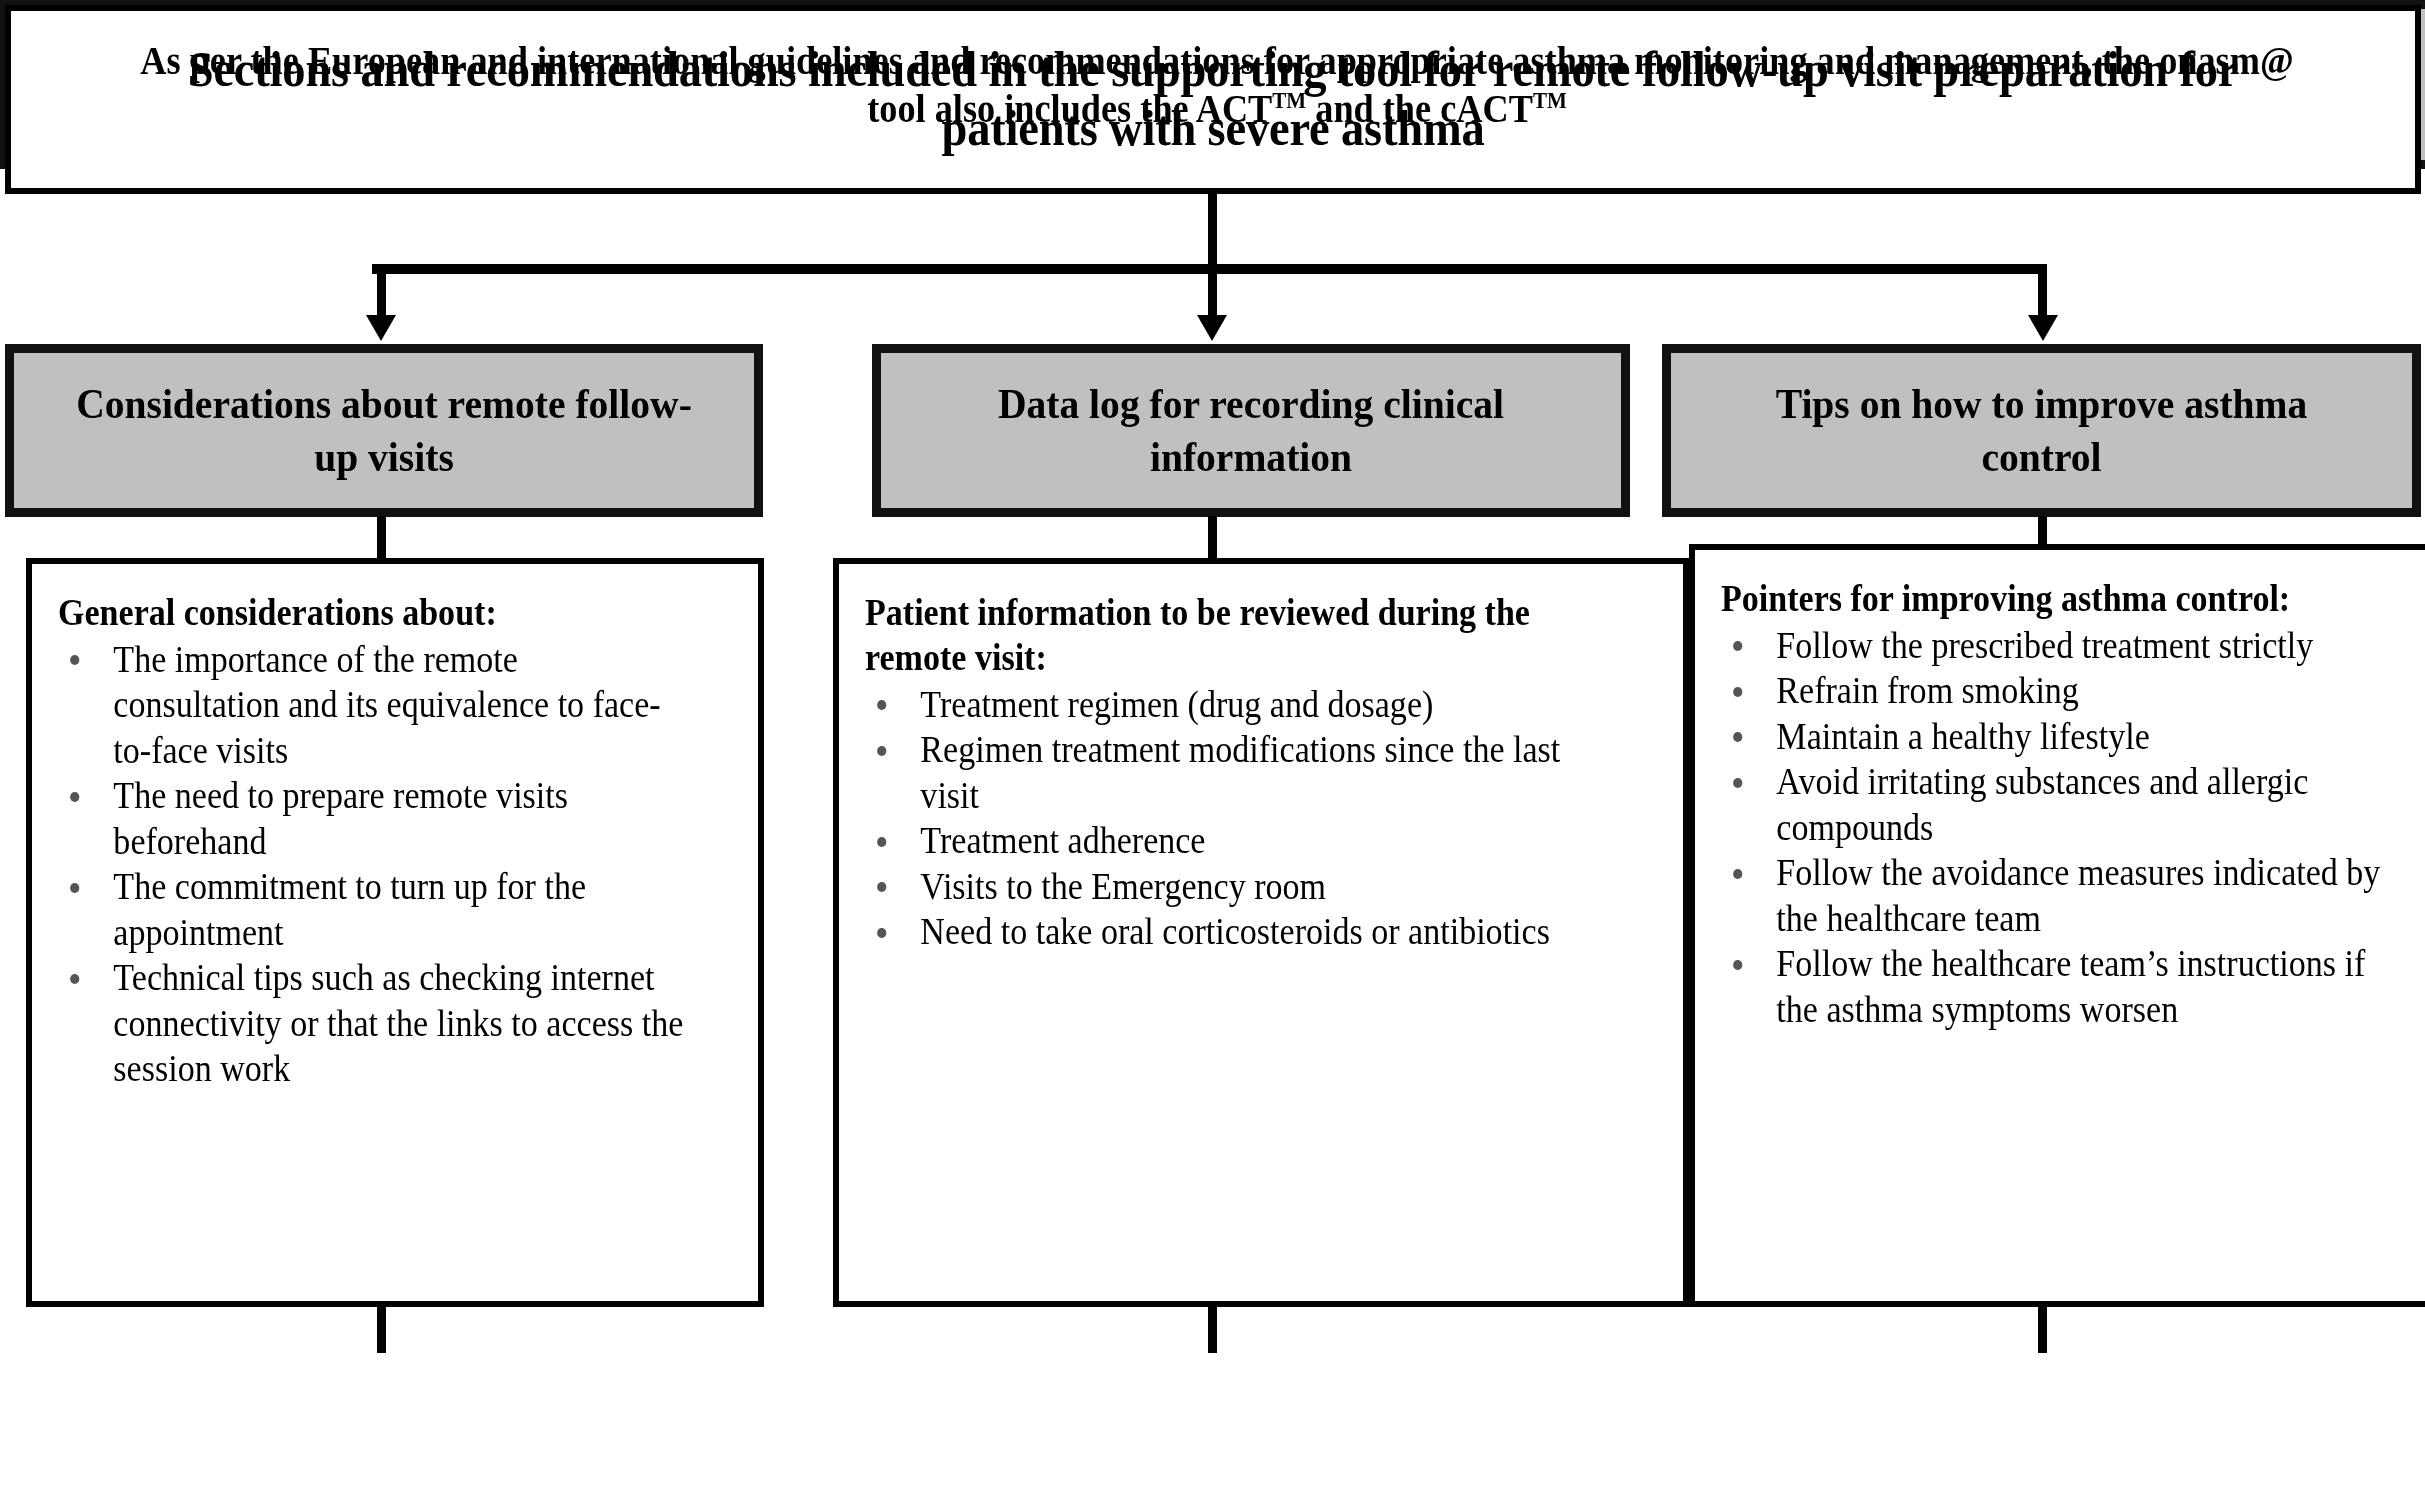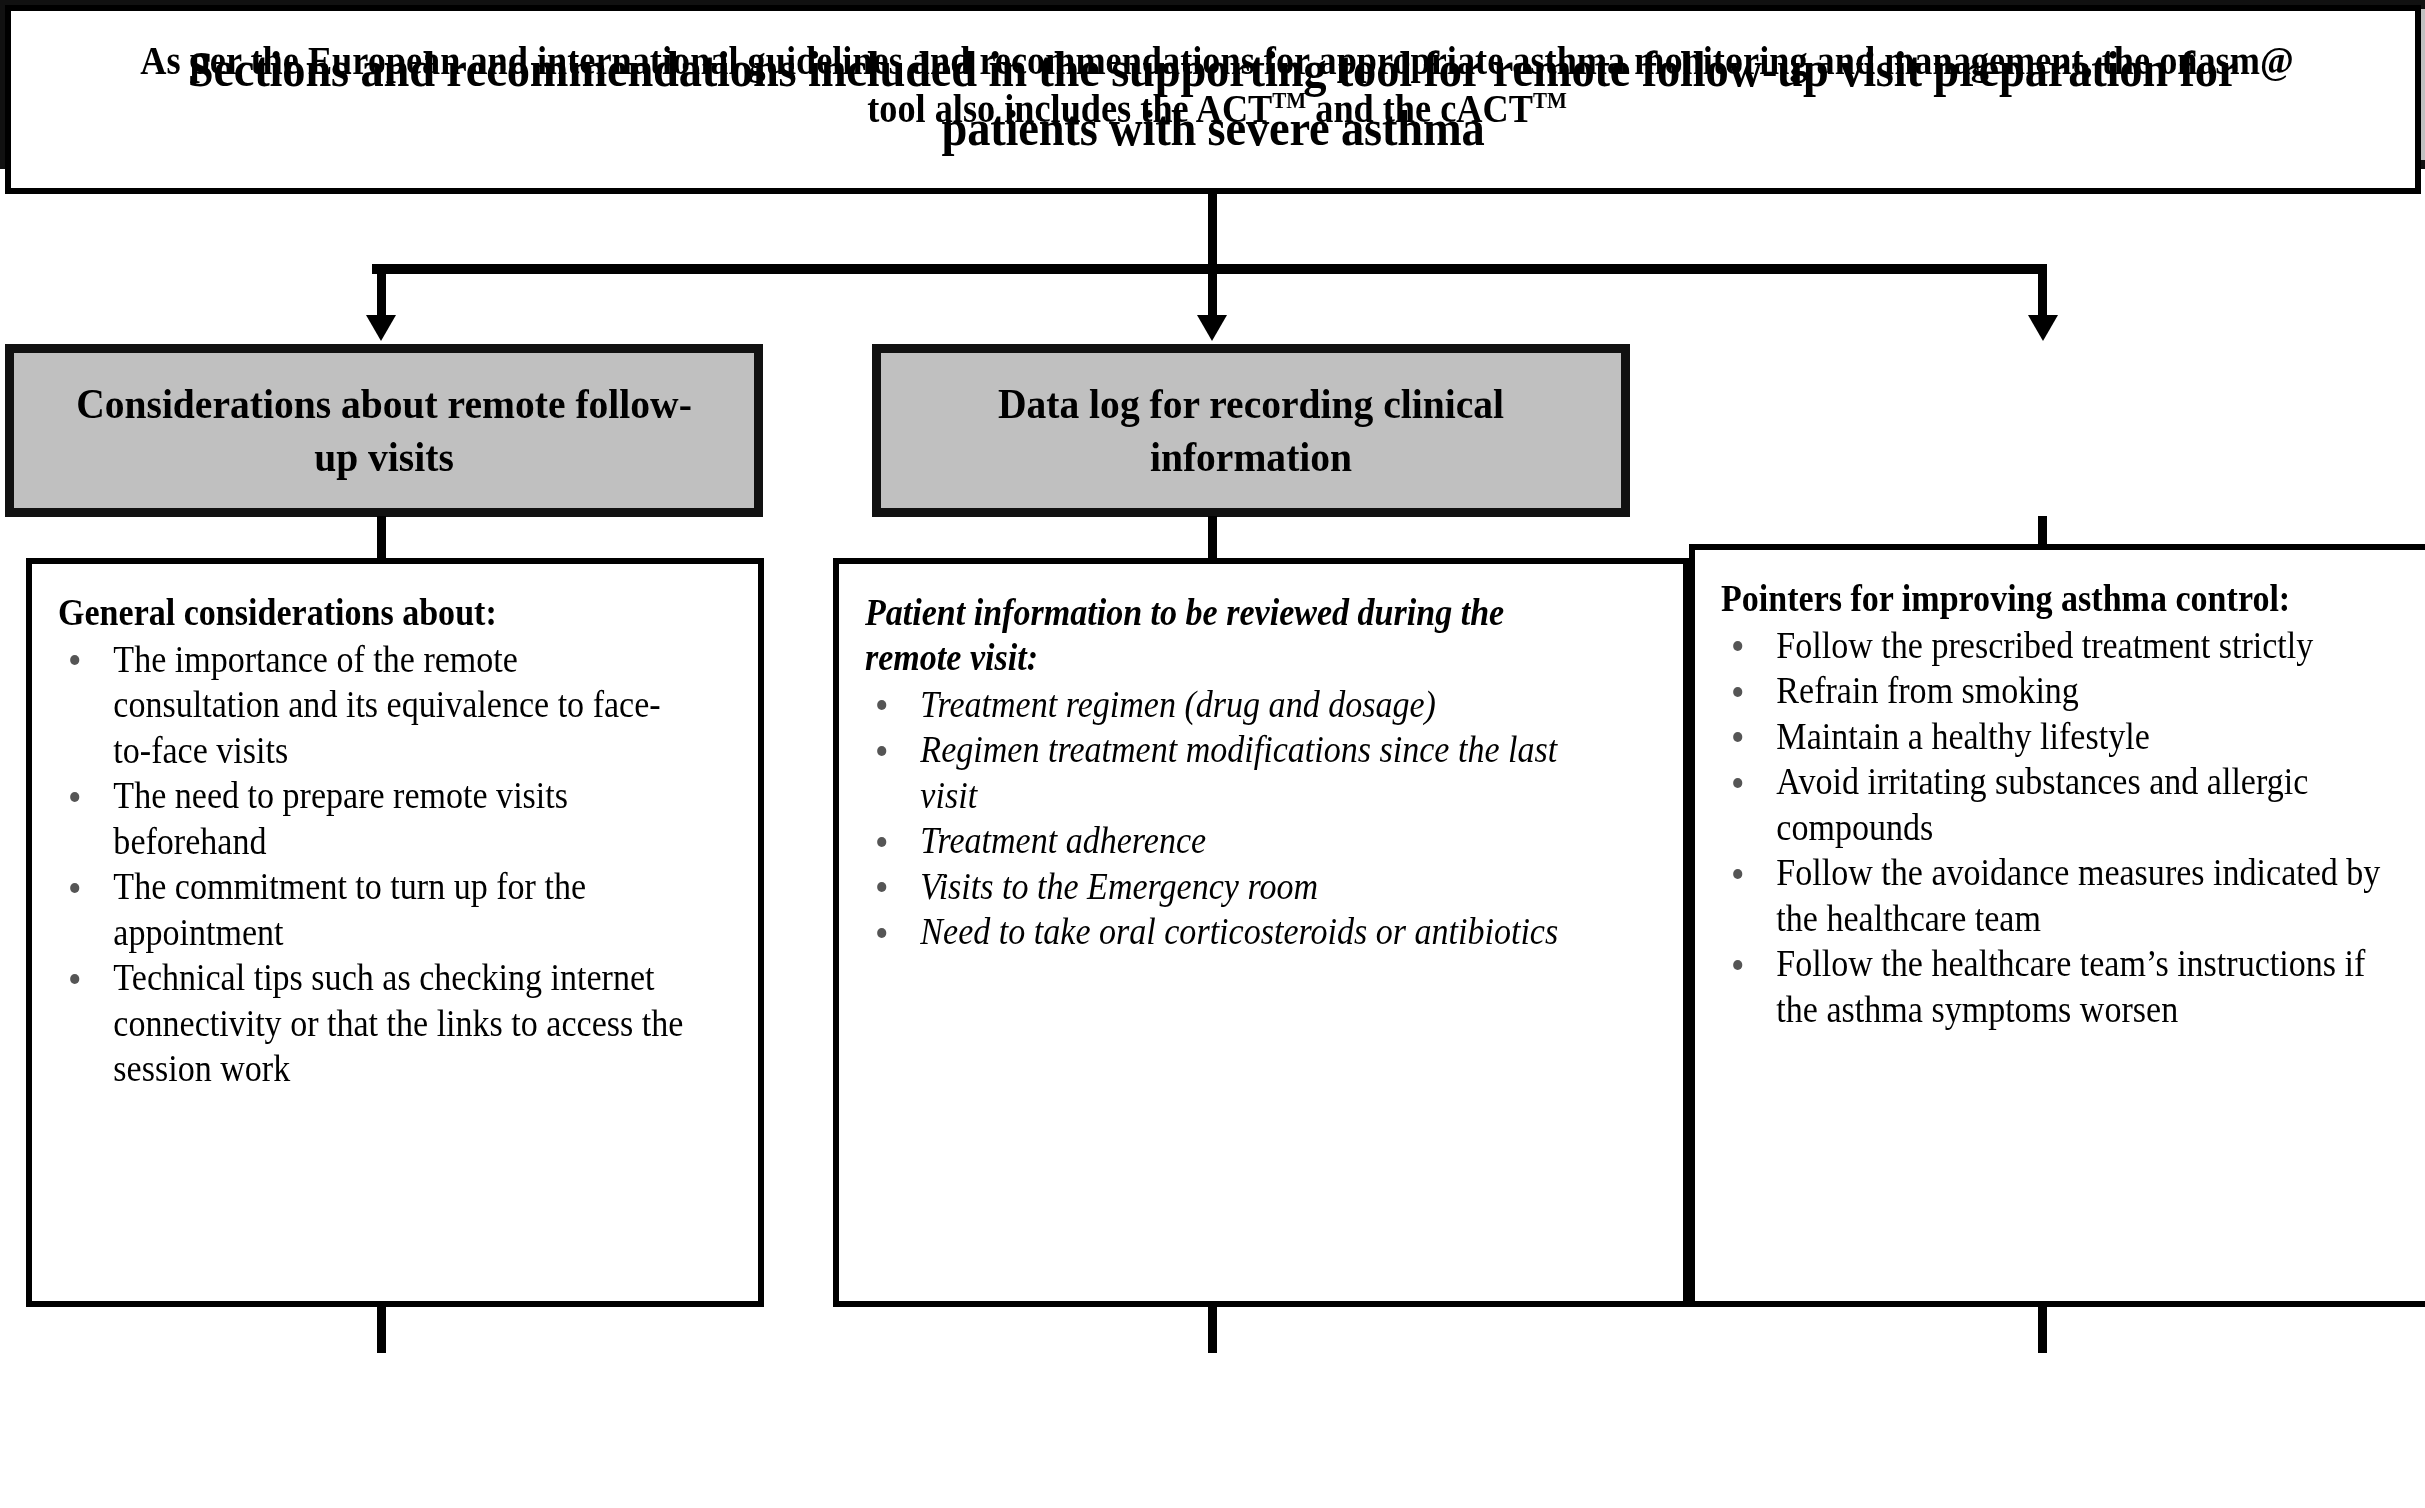--- a/index.html
+++ b/index.html
@@ -122,36 +122,39 @@
   <div class="arrowhead" style="left:2028px;top:315px;"></div>
 
   <div class="box gray header-box" style="left:4.6px;width:758px;align-items:center;">
     <div class="header-text">Considerations about remote follow-up visits</div>
   </div>
 
   <div class="box gray header-box" style="left:872px;width:758px;">
     <div class="header-text">Data log for recording clinical information</div>
   </div>
 
+  <div class="box gray header-box" style="left:1662px;width:759px;">
+    <div class="header-text">Tips on how to improve asthma control</div>
+  </div>
 
   <div class="vline" style="left:377px;top:516px;height:44px;"></div>
   <div class="vline" style="left:1208px;top:516px;height:44px;"></div>
   <div class="vline" style="left:2038px;top:516px;height:44px;"></div>
 
   <div class="box content-box" style="left:26px;width:738px;">
     <div class="content-head">General considerations about:</div>
     <ul class="bullets">
       <li><span class="bullet"></span><span>The importance of the remote consultation and its equivalence to face-to-face visits</span></li>
       <li><span class="bullet"></span><span>The need to prepare remote visits beforehand</span></li>
       <li><span class="bullet"></span><span>The commitment to turn up for the appointment</span></li>
       <li><span class="bullet"></span><span>Technical tips such as checking internet connectivity or that the links to access the session work</span></li>
     </ul>
   </div>
 
-  <div class="box content-box" style="left:833px;width:856px;font-style:italic;">
+  <div class="box content-box" style="left:833px;width:856px;">
     <div class="content-head">Patient information to be reviewed during the remote visit:</div>
     <ul class="bullets">
       <li><span class="bullet"></span><span>Treatment regimen (drug and dosage)</span></li>
       <li><span class="bullet"></span><span>Regimen treatment modifications since the last visit</span></li>
       <li><span class="bullet"></span><span>Treatment adherence</span></li>
       <li><span class="bullet"></span><span>Visits to the Emergency room</span></li>
       <li><span class="bullet"></span><span>Need to take oral corticosteroids or antibiotics</span></li>
     </ul>
   </div>
 

